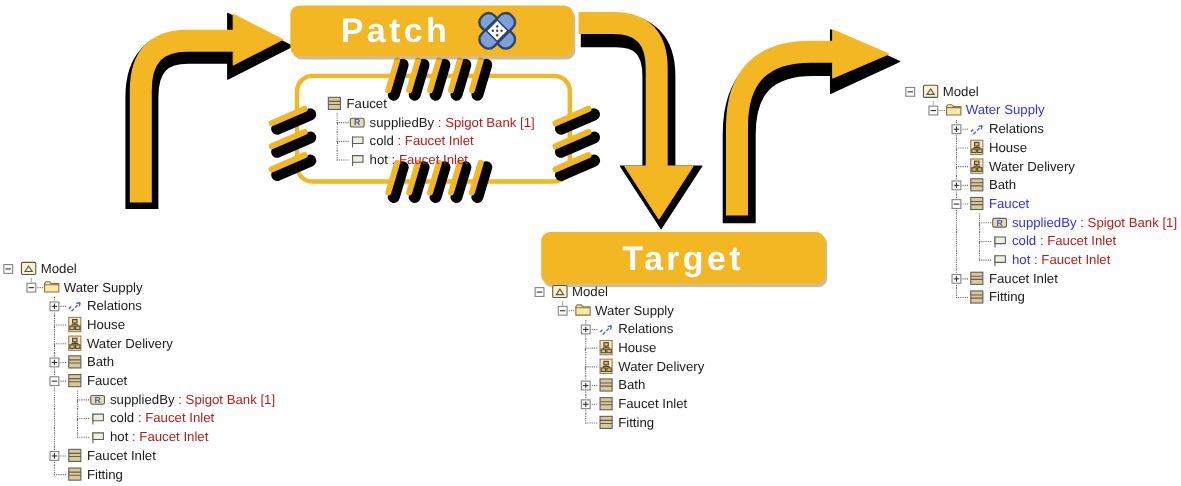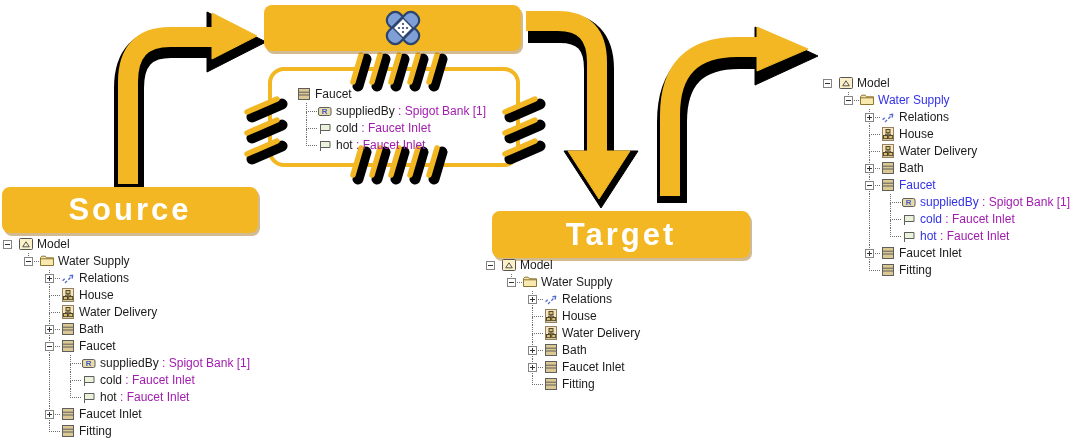--- a/index.html
+++ b/index.html
@@ -31,21 +31,21 @@
   .trow{position:relative;height:17px;width:280px;}
   .tline{position:absolute;border-left:1px dotted #6e6e6e;width:0;}
   .tstub{position:absolute;border-top:1px dotted #6e6e6e;height:0;top:8px;}
   .texp{position:absolute;width:9px;height:9px;top:4px;background:#fff;
         border:1px solid #848484;box-sizing:border-box;}
   .texp:before{content:"";position:absolute;left:1px;right:1px;top:3px;border-top:1px solid #333;}
   .texp.plus:after{content:"";position:absolute;top:1px;bottom:1px;left:3px;border-left:1px solid #333;}
   .ticon{position:absolute;top:0;width:16px;height:16px;}
   .tlabel{position:absolute;top:0;line-height:17px;font-size:12px;color:#1b1b1b;white-space:nowrap;}
   .tlabel .nm.blue{color:var(--blue-item);}
-  .tlabel .suf{color:#a21caf;}
+  .tlabel .suf{color:#b91c1c;}
 </style>
 </head>
 <body>
 
 <div class="stage">
 
   <div id="patch-box"></div>
 
   <svg id="overlay" width="1074" height="442" viewBox="0 0 1074 442">
 
@@ -115,24 +115,22 @@
         <line x1="247" y1="112" x2="277" y2="99"></line>
           <line x1="247" y1="133" x2="277" y2="120"></line>
         <line x1="247" y1="154" x2="277" y2="141"></line>
         <line x1="505" y1="112" x2="535" y2="99"></line>
           <line x1="505" y1="133" x2="535" y2="120"></line>
         <line x1="505" y1="154" x2="535" y2="141"></line>
       </g>
     </g>
   </svg>
 
-  <div class="banner" id="banner-source">
-    <span>Source</span>
-  </div>
   <div class="banner" id="banner-patch">
+    <span>Patch</span>
     <span class="bicon">
       <svg width="46" height="42" viewBox="0 0 46 42">
         <g transform="translate(23,21)">
           <g transform="rotate(45)">
               <rect x="-19" y="-8" width="38" height="16" rx="7" fill="#7FA0D6" stroke="#2C4470" stroke-width="2.2"></rect>
             </g>
           <g transform="rotate(-45)">
               <rect x="-19" y="-8" width="38" height="16" rx="7" fill="#7FA0D6" stroke="#2C4470" stroke-width="2.2"></rect>
             </g>
           <g transform="rotate(45)">

